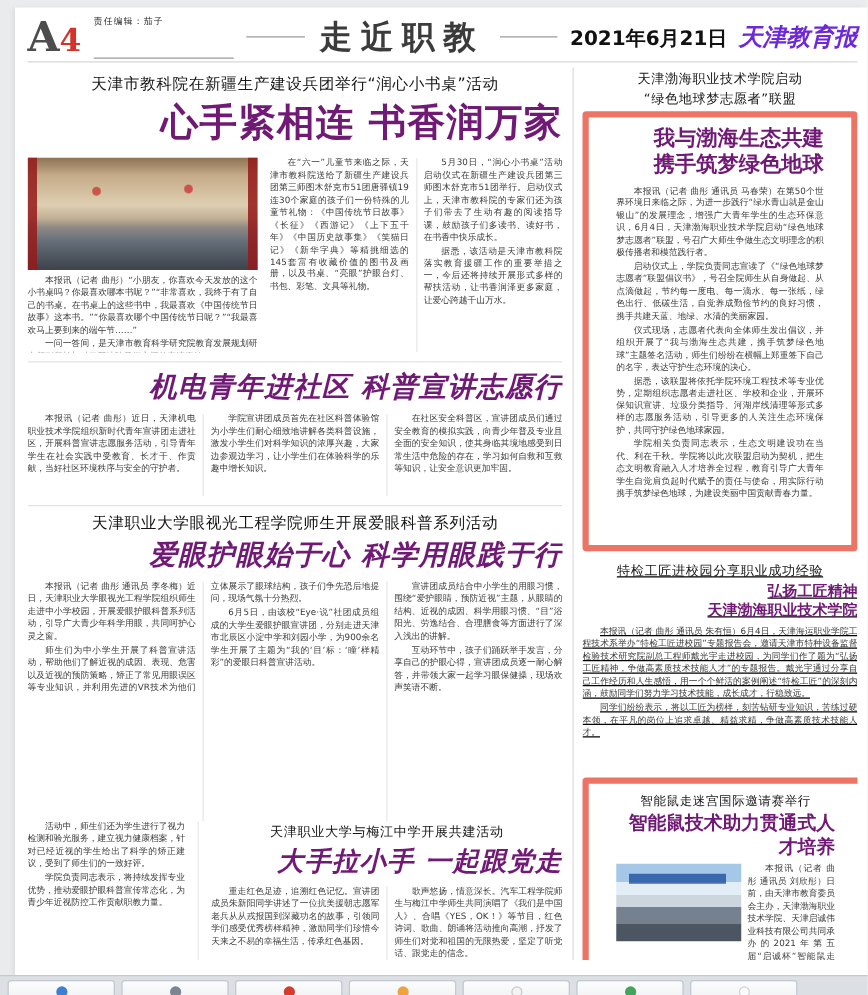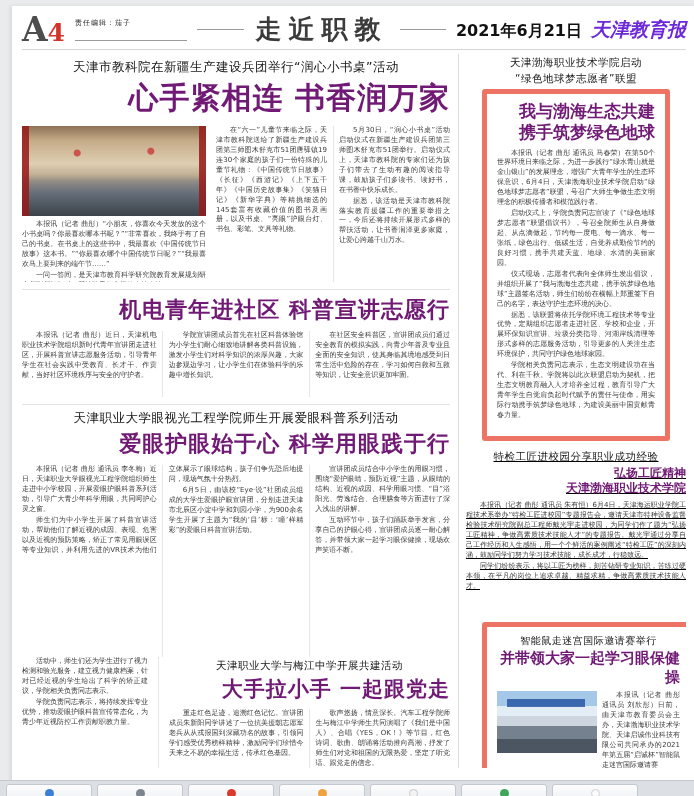--- a/index.html
+++ b/index.html
@@ -8,40 +8,40 @@
   .page { position:absolute; left:12px; top:6px; width:682px; height:776px;
           background:#ffffff; overflow:hidden; padding:4px 8px 0 10px;
           box-shadow:-2px 0 4px rgba(0,0,0,.08); }
 
   
   .hdr { display:flex; align-items:center; height:40px; border-bottom:1px solid #d7d7d7; }
   .brand { display:flex; align-items:flex-end; }
   .brand-a { font-size:33px; line-height:.9; font-weight:bold; color:#4d4d4d; font-family:"DejaVu Serif",serif; }
   .brand-4 { font-size:25px; line-height:.9; font-weight:bold; color:#d2342c; font-family:"DejaVu Serif",serif; }
   .editor { margin-left:10px; width:112px; font-size:7px; color:#222; letter-spacing:1px;
-            border-bottom:1px solid #9a9a9a; padding-bottom:12px; align-self:center; }
+            border-bottom:1px solid #9a9a9a; padding-bottom:24px; align-self:center; }
   .stw { flex:1; display:flex; align-items:center; gap:12px; padding:0 10px; }
   .stw .rule { flex:1; height:1px; background:#9c9c9c; }
   .section-title { font-size:26px; font-weight:bold; color:#3b3b3b; letter-spacing:7px; }
   .dateline { text-align:right; white-space:nowrap; }
   .date { font-size:16px; font-weight:bold; color:#111; display:inline-block; margin-right:4px; }
   .masthead { font-size:19px; font-weight:bold; font-style:italic; color:#6d28d9;
               font-family:"DejaVu Serif",serif; display:inline-block; }
 
   
   .main { display:flex; gap:8px; padding-top:4px; height:718px; }
   .left-main { width:428px; overflow:hidden; }
   .right-col { flex:1; border-left:1px solid #ddd; padding-left:7px; overflow:hidden; }
 
   
   .kicker { text-align:center; font-size:12.5px; color:#161616; letter-spacing:.5px; margin:5px 0 2px; }
   .kicker.sm { font-size:10.5px; margin:2px 0 1px; }
   .hl { text-align:right; font-weight:bold; color:#701a75; font-family:"DejaVu Serif","Liberation Serif",serif; }
   .hl-xl { font-size:30px; letter-spacing:1px; margin-bottom:7px; }
-  .hl-l  { font-size:22px; letter-spacing:1px; margin:2px 0 6px; }
+  .hl-l  { font-size:22px; letter-spacing:1px; margin:2px 0 6px;font-style:italic; }
   .hl-m  { font-size:17px; line-height:1.25; margin:2px 0 5px; }
   .hl-s  { font-size:15px; margin:1px 0 4px; }
   .bt { font-size:7px; line-height:1.42; color:#3a3a3a; text-align:justify; }
   .bt p { text-indent:2em; margin-bottom:1px; }
   .cols-3 { column-count:3; column-gap:12px; column-rule:1px solid #e7e7e7; overflow:hidden; }
   .cols-2 { column-count:2; column-gap:12px; column-rule:1px solid #e7e7e7; overflow:hidden; }
   .sep { border-bottom:1px solid #e3e3e3; margin:7px 0 5px; }
 
   
   .a1-content { display:flex; gap:10px; height:156px; overflow:hidden; }
@@ -54,21 +54,21 @@
       linear-gradient(180deg,#8d7154 0%,#c5ab88 16%,#decfb2 42%,#c2b094 54%,#8f8a85 62%,#67707a 74%,#4e565f 88%,#3c434b 100%);
   }
   .a1-rest { flex:1; }
 
   
   .row4 { display:flex; gap:10px; height:116px; overflow:hidden; }
   .r4-left { width:126px; }
   .r4-right { flex:1; border-left:1px solid #e7e7e7; padding-left:10px; }
 
   
-  .hot-box { border:5px solid rgba(236,103,87,.92); border-radius:3px; padding:5px 10px 4px; margin:3px 16px 7px; overflow:hidden; }
+  .hot-box { border:5px solid rgba(236,103,87,.92); border-radius:3px; padding:5px 22px 4px; margin:3px 0 7px; overflow:hidden; }
   .box1 { height:352px; }
   .gj { height:170px; overflow:hidden; margin-bottom:4px;text-decoration:underline; }
   .box2 { height:196px; margin-right:-9px; }
   .z-row { display:flex; gap:5px; margin-top:2px; }
   .photo-z { width:100px; height:62px; flex:none;
     background:
       linear-gradient(90deg, rgba(0,0,0,0) 0 10%, rgba(30,80,160,.8) 10% 88%, rgba(0,0,0,0) 88%) 0 8px / 100% 8px no-repeat,
       linear-gradient(180deg,#a6c8e8 0 24%,#e3edf6 24% 40%,#cdd6df 40% 56%,#75818f 56% 78%,#4c5662 78% 100%);
   }
   .z-side { flex:1; }
@@ -151,21 +151,21 @@
           <p>本报讯（记者 曲彤 通讯员 李冬梅）近日，天津职业大学眼视光工程学院组织师生走进中小学校园，开展爱眼护眼科普系列活动，引导广大青少年科学用眼，共同呵护心灵之窗。</p>
           <p>师生们为中小学生开展了科普宣讲活动，帮助他们了解近视的成因、表现、危害以及近视的预防策略，矫正了常见用眼误区等专业知识，并利用先进的VR技术为他们立体展示了眼球结构，孩子们争先恐后地提问，现场气氛十分热烈。</p>
           <p>6月5日，由该校“Eye·说”社团成员组成的大学生爱眼护眼宣讲团，分别走进天津市北辰区小淀中学和刘园小学，为900余名学生开展了主题为“我的‘目’标：‘瞳’样精彩”的爱眼日科普宣讲活动。</p>
           <p>宣讲团成员结合中小学生的用眼习惯，围绕“爱护眼睛，预防近视”主题，从眼睛的结构、近视的成因、科学用眼习惯、“目”浴阳光、劳逸结合、合理膳食等方面进行了深入浅出的讲解。</p>
           <p>互动环节中，孩子们踊跃举手发言，分享自己的护眼心得，宣讲团成员逐一耐心解答，并带领大家一起学习眼保健操，现场欢声笑语不断。</p>
         </div>
       </div>
 
       <div class="row4">
         <div class="r4-left bt">
-          <p>活动中，师生们还为学生进行了视力检测和验光服务，建立视力健康档案，针对已经近视的学生给出了科学的矫正建议，学院相关负责同志表示。</p>
+          <p>活动中，师生们还为学生进行了视力检测和验光服务，建立视力健康档案，针对已经近视的学生给出了科学的矫正建议，受到了师生们的一致好评。</p>
           <p>学院负责同志表示，将持续发挥专业优势，推动爱眼护眼科普宣传常态化，为青少年近视防控工作贡献职教力量。</p>
         </div>
         <div class="r4-right">
           <div class="kicker sm">天津职业大学与梅江中学开展共建活动</div>
           <div class="hl hl-l" style="font-size:21px;">大手拉小手  一起跟党走</div>
           <div class="cols-2 bt" style="height:70px;">
             <p>重走红色足迹，追溯红色记忆。宣讲团成员朱新阳同学讲述了一位抗美援朝志愿军老兵从从戎报国到深藏功名的故事，引领同学们感受优秀榜样精神，激励同学们珍惜今天来之不易的幸福生活，传承红色基因。</p>
             <p>歌声悠扬，情意深长。汽车工程学院师生与梅江中学师生共同演唱了《我们是中国人》、合唱《YES，OK！》等节目，红色诗词、歌曲、朗诵将活动推向高潮，抒发了师生们对党和祖国的无限热爱，坚定了听党话、跟党走的信念。</p>
           </div>
         </div>
@@ -199,21 +199,21 @@
           <div>天津渤海职业技术学院</div>
         </div>
         <div class="bt">
           <p>本报讯（记者 曲彤 通讯员 朱有恒）6月4日，天津海运职业学院工程技术系举办“特检工匠进校园”专题报告会，邀请天津市特种设备监督检验技术研究院副总工程师戴光宇走进校园，为同学们作了题为“弘扬工匠精神，争做高素质技术技能人才”的专题报告。戴光宇通过分享自己工作经历和人生感悟，用一个个鲜活的案例阐述“特检工匠”的深刻内涵，鼓励同学们努力学习技术技能，成长成才，行稳致远。</p>
           <p>同学们纷纷表示，将以工匠为榜样，刻苦钻研专业知识，苦练过硬本领，在平凡的岗位上追求卓越、精益求精，争做高素质技术技能人才。</p>
         </div>
       </div>
 
       <div class="hot-box box2">
         <div class="kicker sm" style="font-size:10px;">智能鼠走迷宫国际邀请赛举行</div>
-        <div class="hl hl-s">并带领大家一起学习眼保健操</div>
+        <div class="hl hl-s">智能鼠技术助力贯通式人才培养</div>
         <div class="z-row">
           <div class="photo-z"></div>
           <div class="z-side bt">
             <p>本报讯（记者 曲彤 通讯员 刘欣彤）日前，由天津市教育委员会主办，天津渤海职业技术学院、天津启诚伟业科技有限公司共同承办的2021年第五届“启诚杯”智能鼠走迷宫国际邀请赛</p>
           </div>
         </div>
         <div class="bt" style="margin-top:3px;">
           <p>举行。津冀地区及全国各高校、中职校的代表队同台竞技。本次竞赛采用线上线下相结合的形式，包括线上初赛和现场决赛两个环节。比赛中，参赛选手沉着应战，操控智能鼠在迷宫中灵活穿行，赛场上不时爆发出阵阵掌声。</p>
 
         </div>

